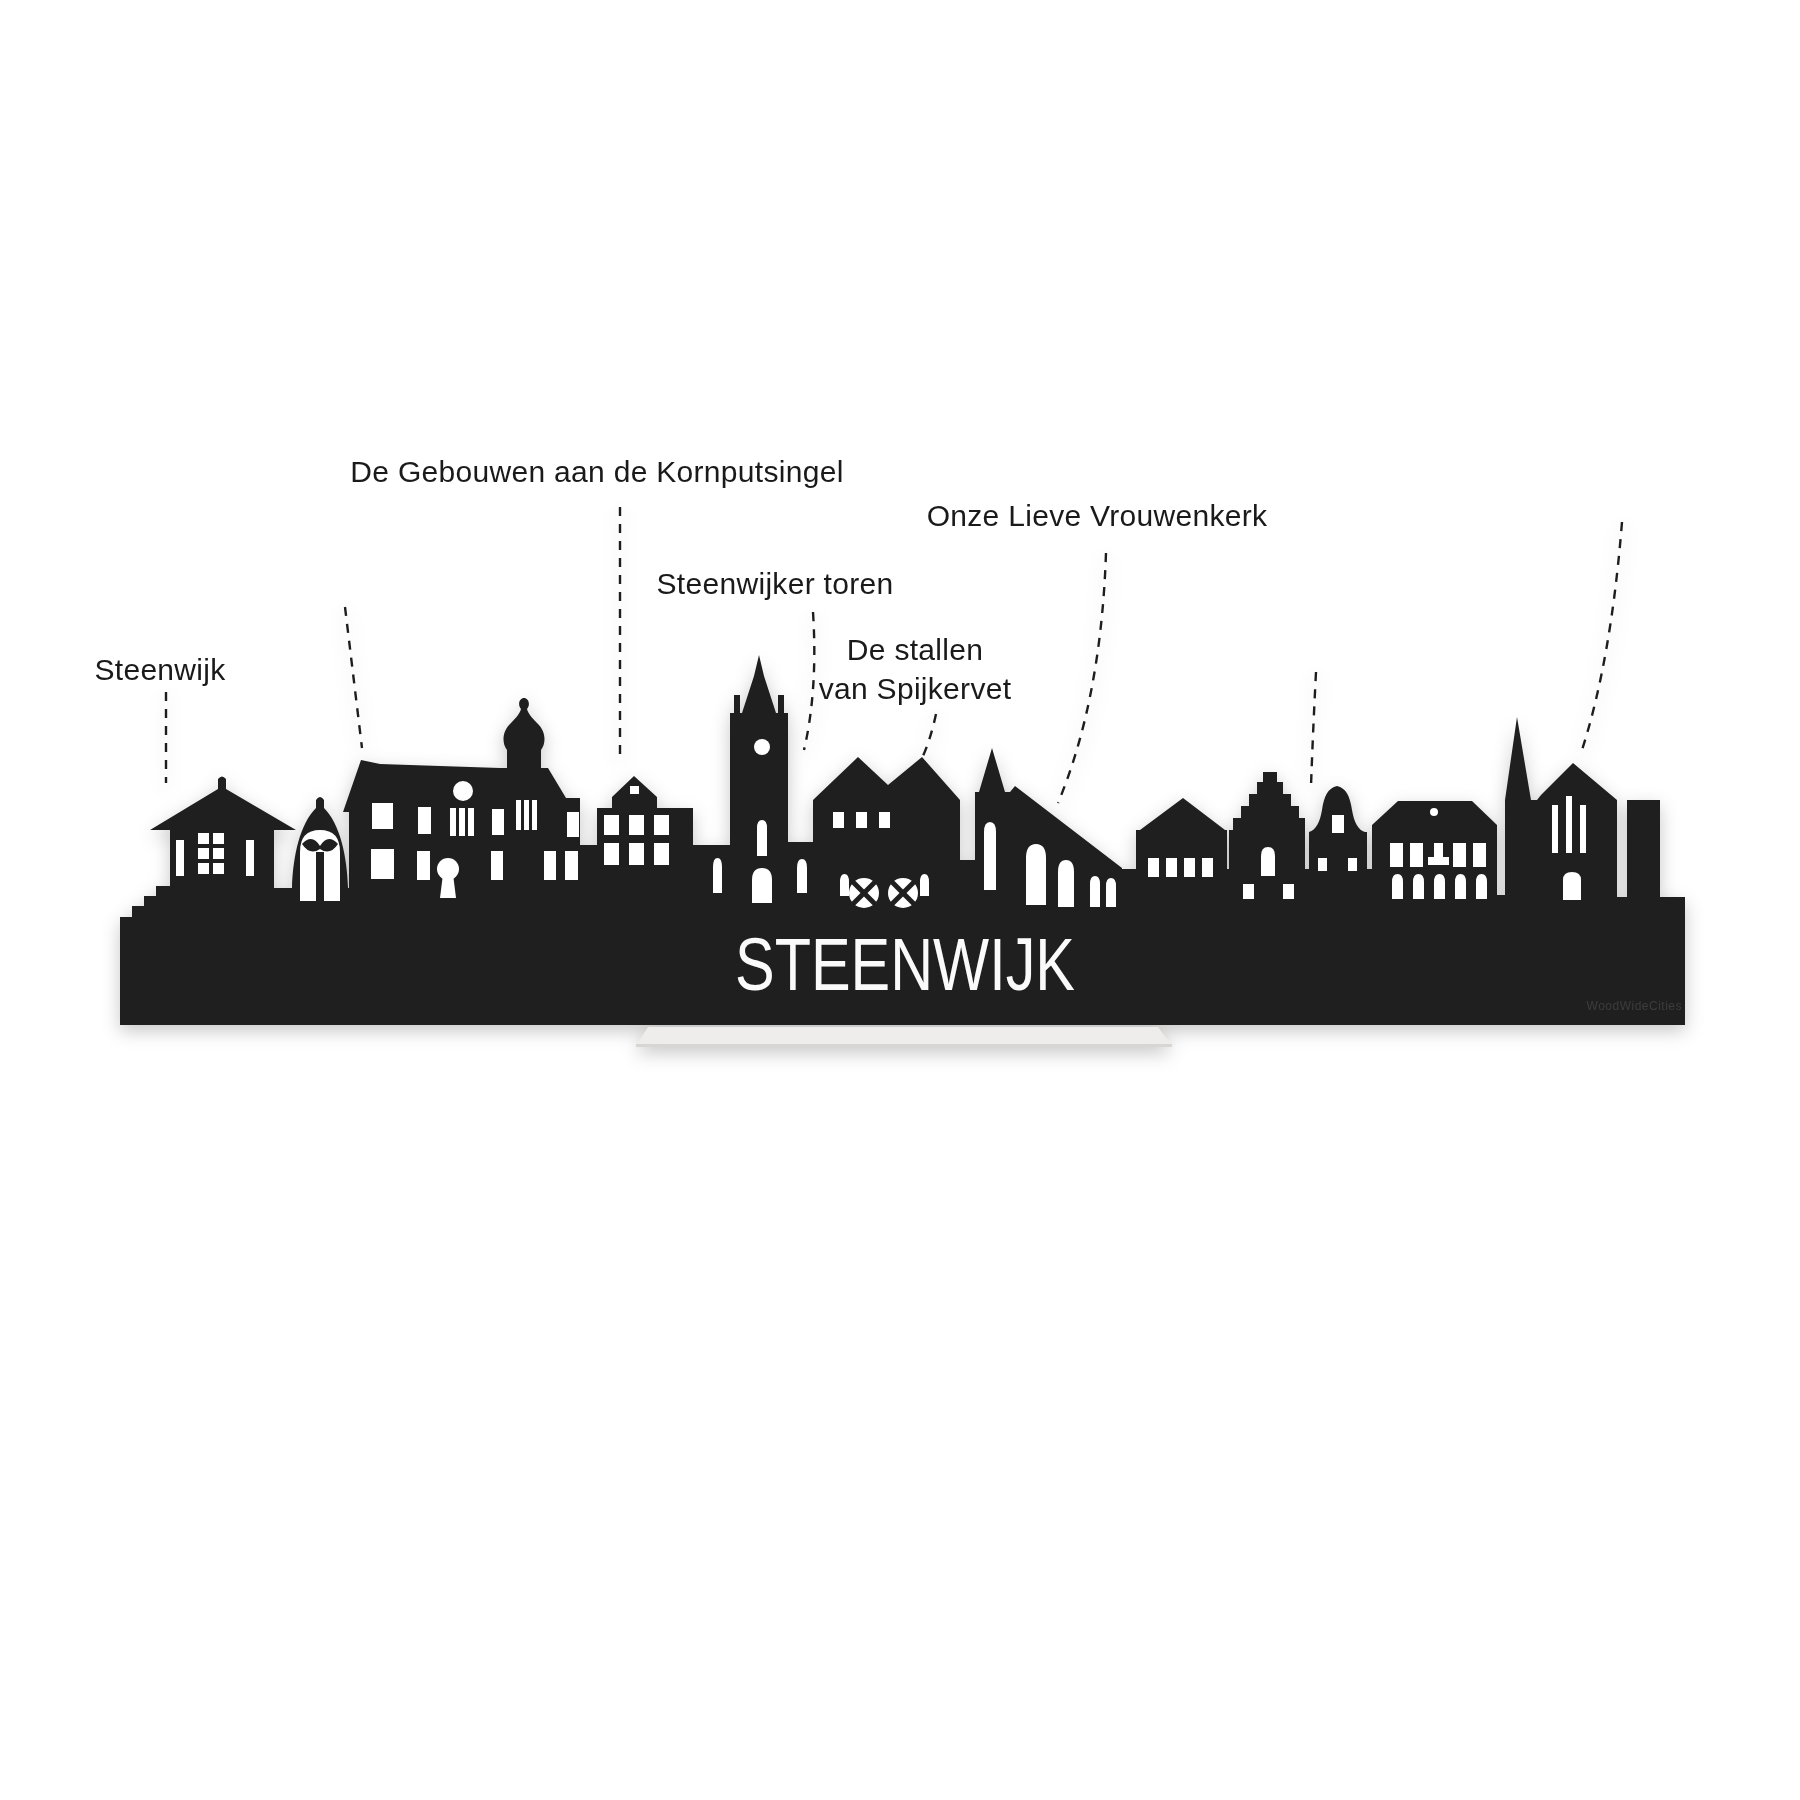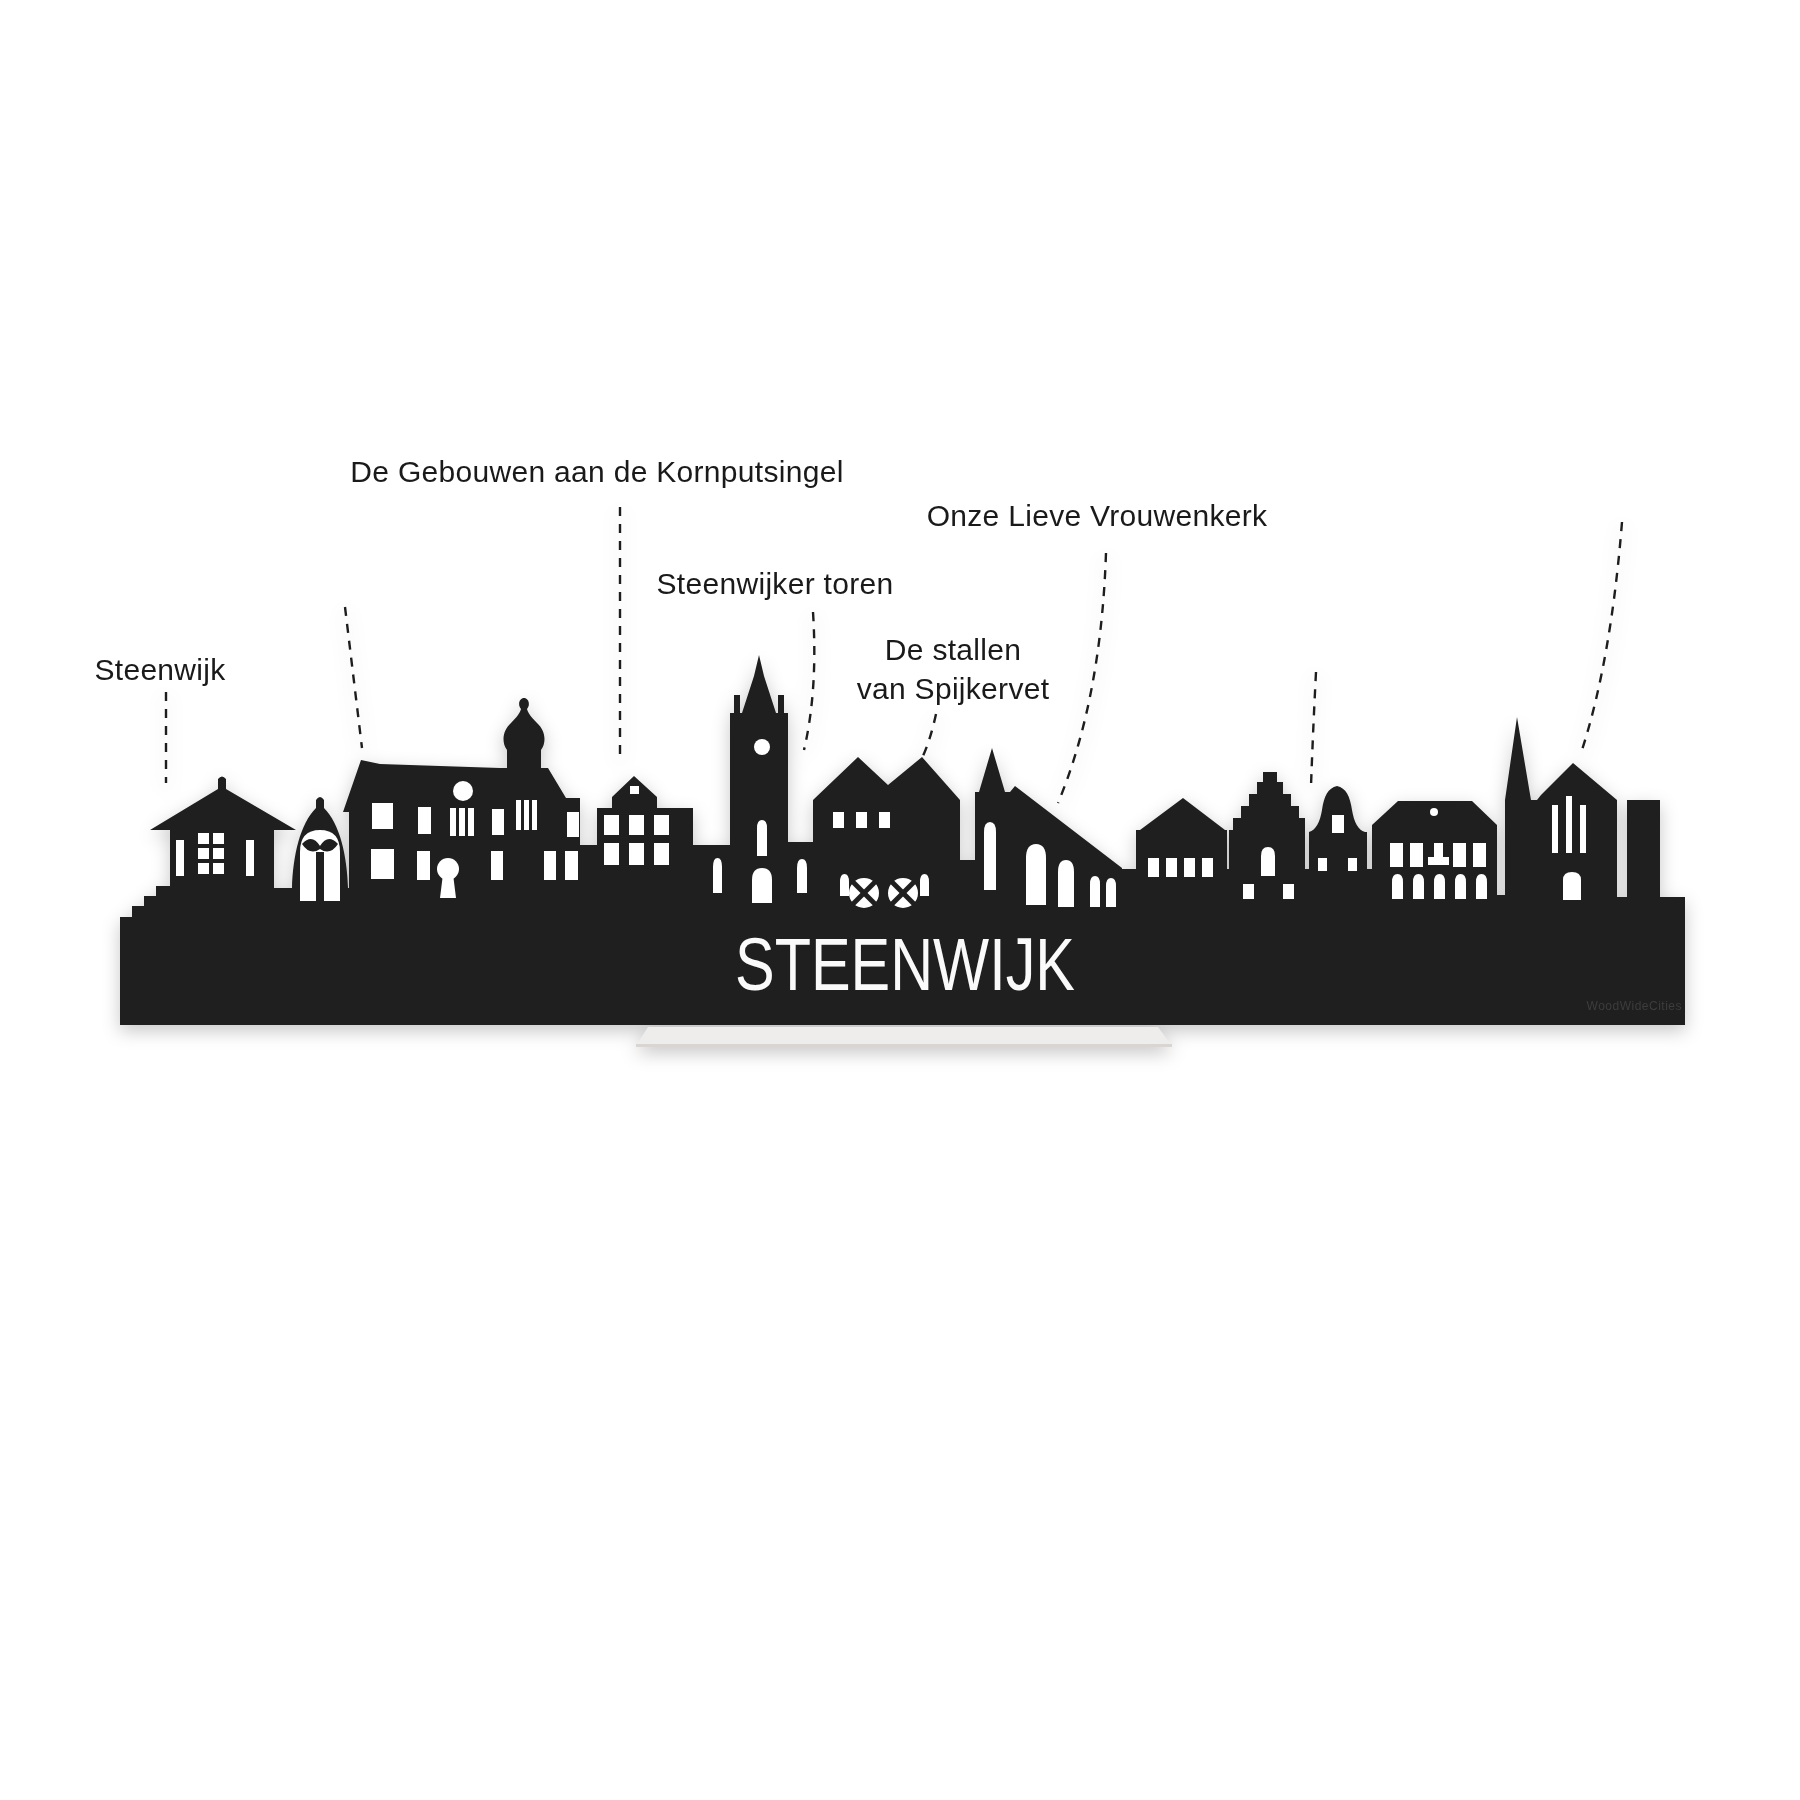--- a/index.html
+++ b/index.html
@@ -29,21 +29,21 @@
   .leader{fill:none;stroke:#1d1d1d;stroke-width:2.4;stroke-dasharray:9 8;}
 </style>
 </head>
 <body>
 
 <div class="canvas">
 
   <div class="label" style="left:160px;top:650px;">Steenwijk</div>
   <div class="label" style="left:597px;top:452px;">De Gebouwen aan de Kornputsingel</div>
   <div class="label" style="left:775px;top:564px;">Steenwijker toren</div>
-  <div class="label" style="left:953px;top:630px;">
+  <div class="label" style="left:915px;top:630px;">
     <span class="ln">De stallen</span>
     <span class="ln">van Spijkervet</span>
   </div>
   <div class="label" style="left:1097px;top:496px;text-align:right;">Onze Lieve Vrouwenkerk</div>
   <div class="label" style="left:1322px;top:596px;">
   </div>
 
   <svg id="skyline-svg" width="1800" height="1800" viewBox="0 0 1800 1800">
 
     <g>

